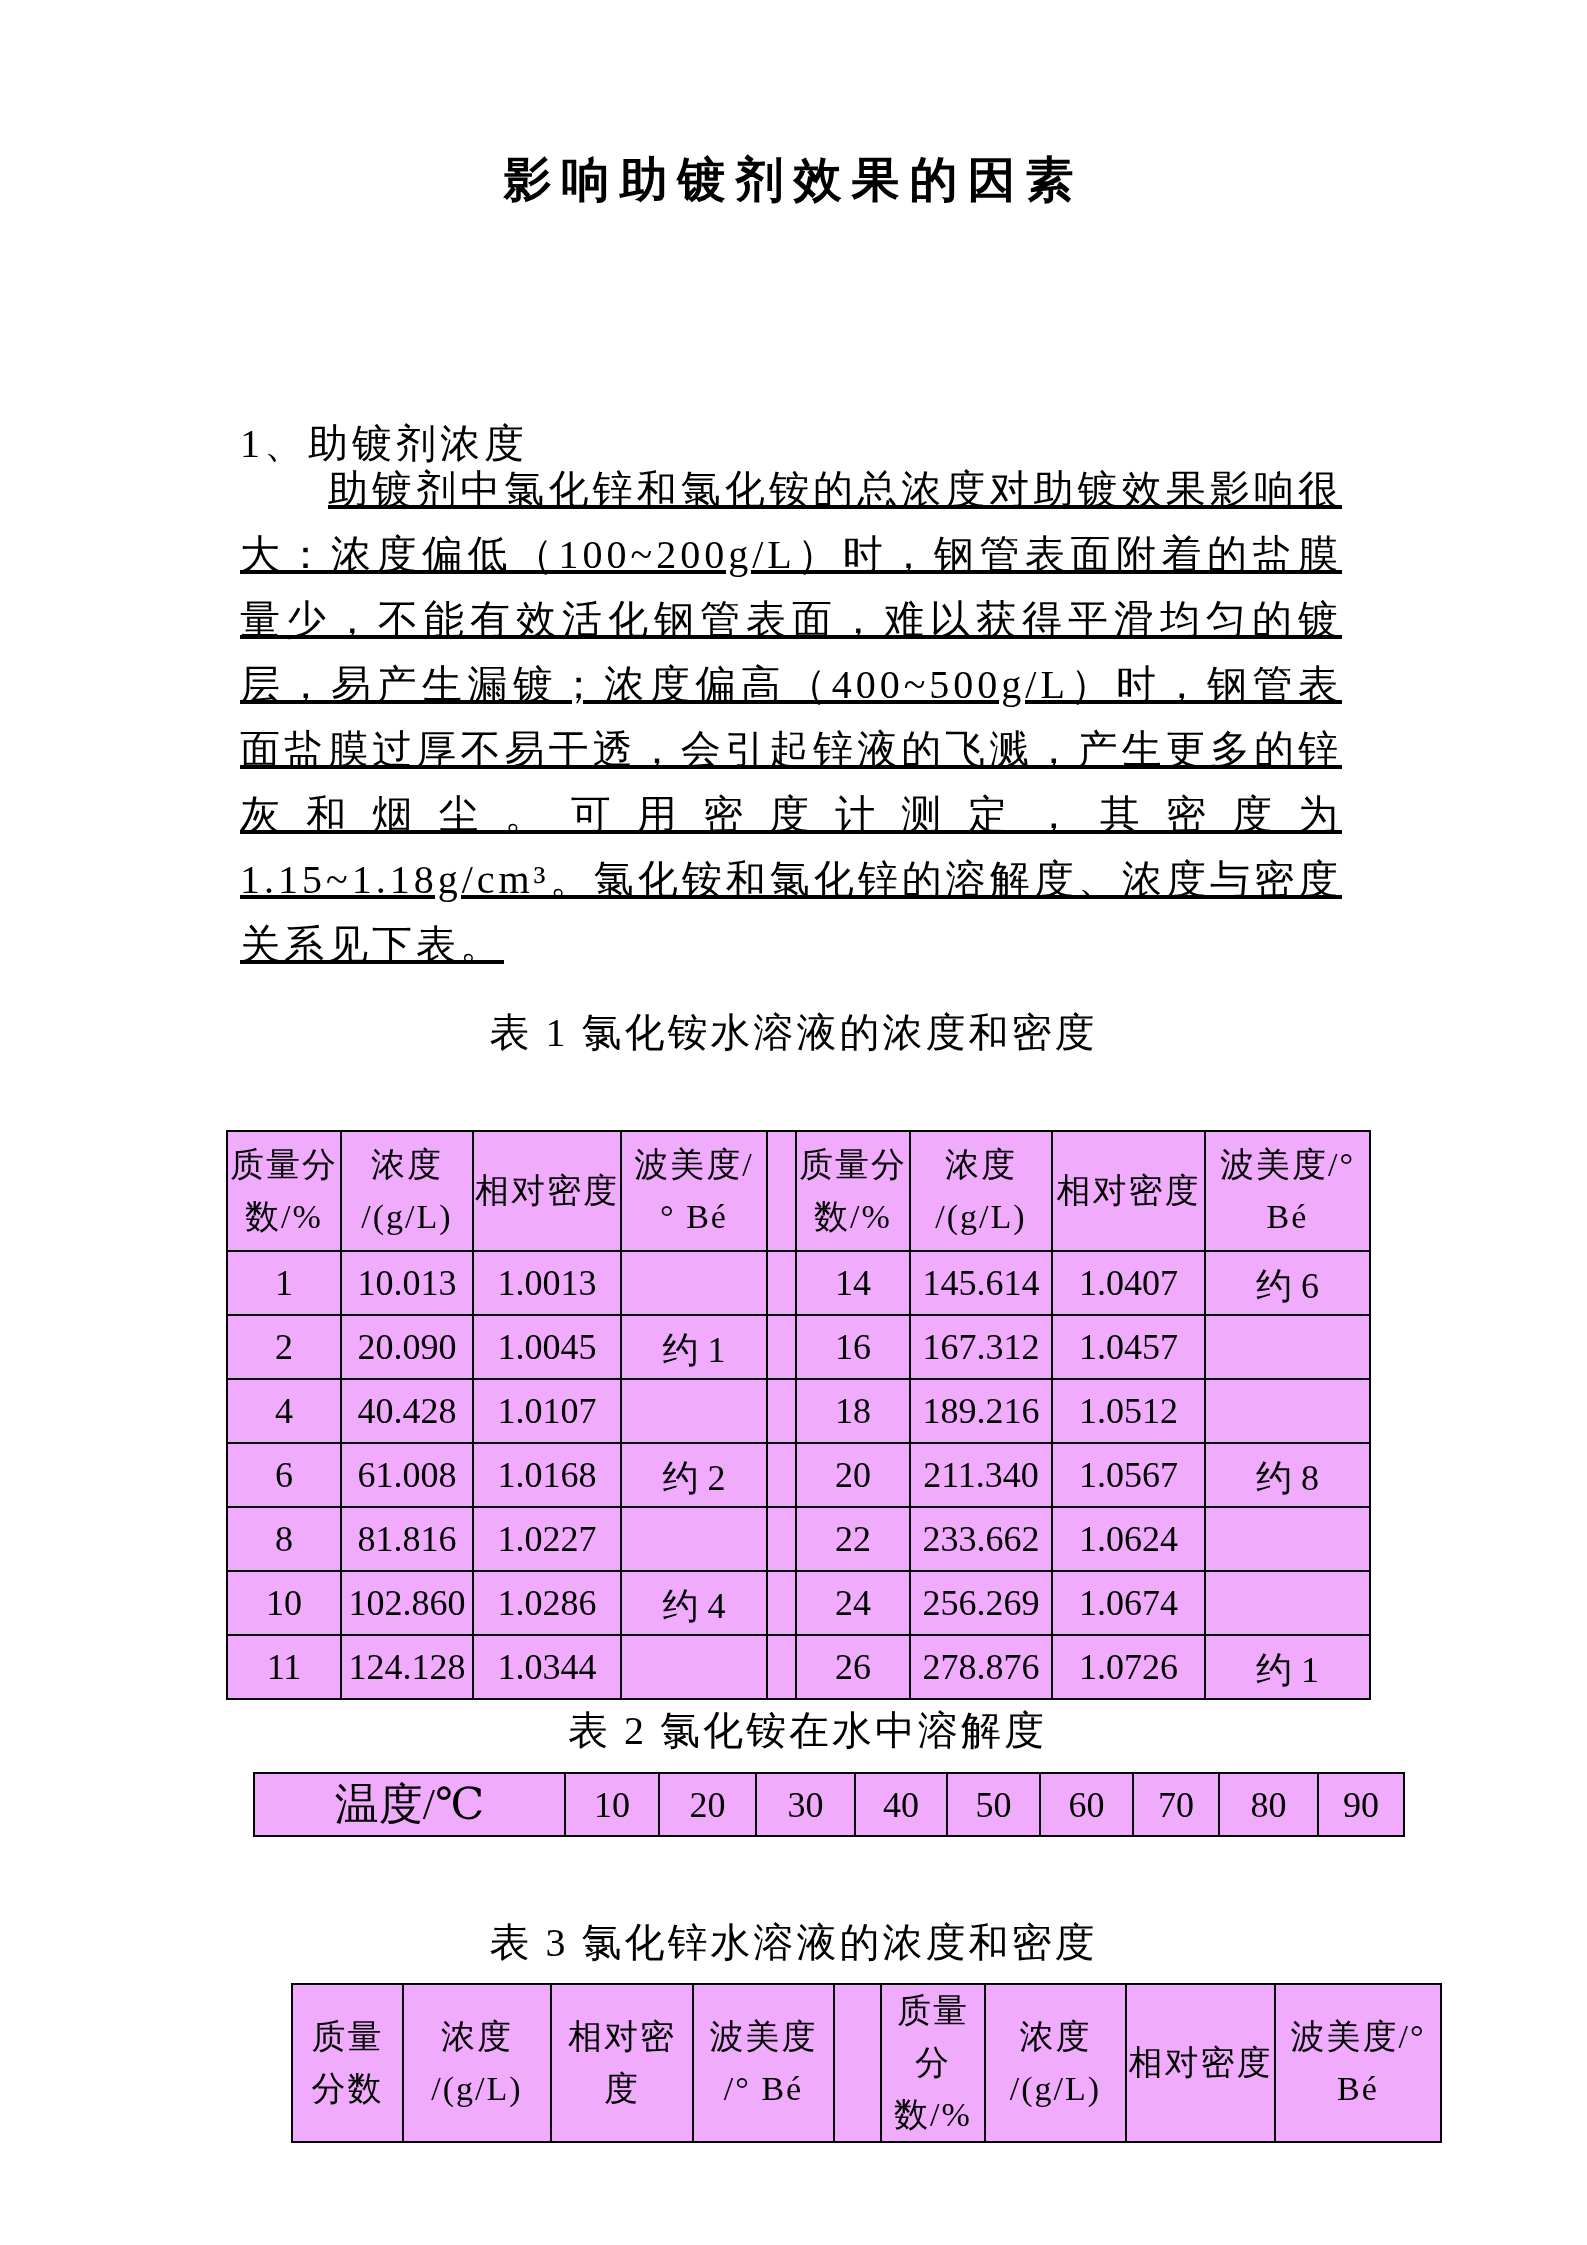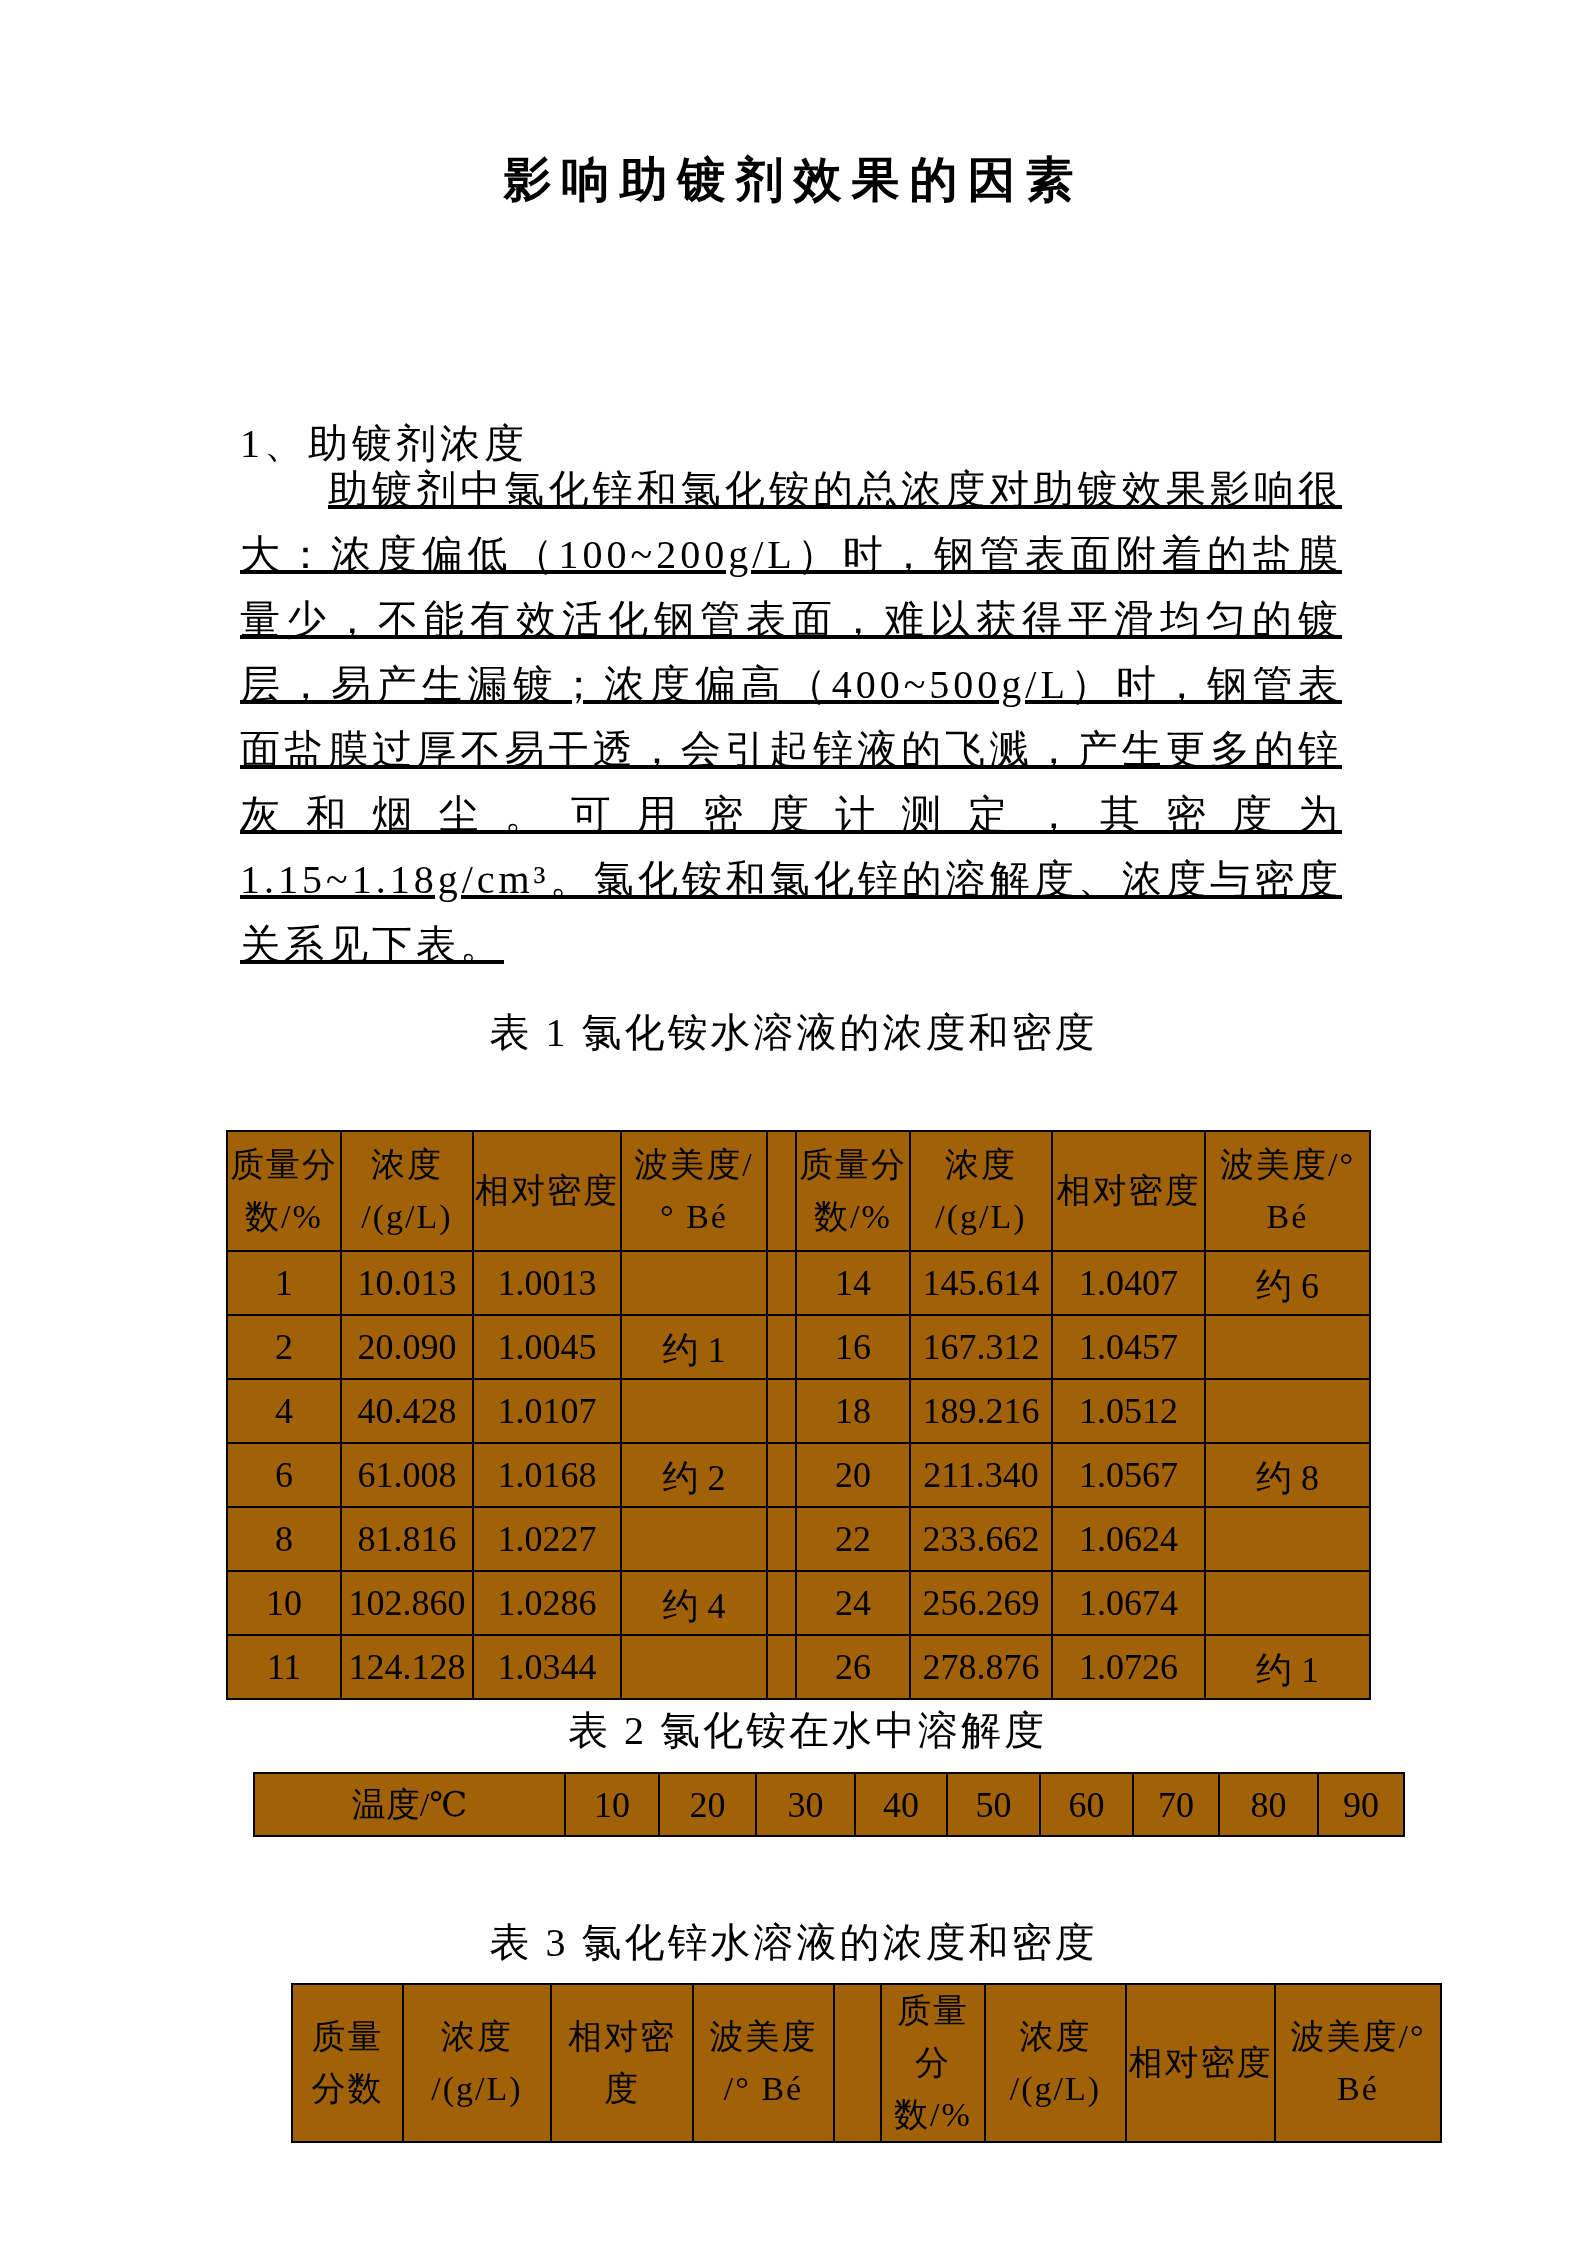--- a/index.html
+++ b/index.html
@@ -22,35 +22,35 @@
     font-size:40px; letter-spacing:4px; line-height:65px;
     text-align:justify; text-indent:88px;text-decoration:underline;
   }
   .tbl-caption {
     left:0; width:1587px; text-align:center;
     font-size:40px; letter-spacing:3px;
   }
   .cap1 { top:1005px; }
   .cap2 { top:1703px;padding-left:28px; }
   .cap3 { top:1915px; }
-  table { border-collapse:collapse; table-layout:fixed; background:#a16207; }
+  table { border-collapse:collapse; table-layout:fixed; background:#f0abfc; }
   th, td { border:2px solid #000; text-align:center; padding:0; overflow:hidden; }
   th { font-weight:normal; }
   .pre { white-space:pre-line; }
   
   .t1 { top:1130px; left:226px; width:1143px; }
   .t1 tr.hd { height:120px; }
   .t1 tr.hd th { font-size:34px; letter-spacing:2px; vertical-align:middle; line-height:52px; }
   .t1 tr.dr { height:64px; }
   .t1 tr.dr td { font-size:36px; vertical-align:top; padding-top:10px; }
   
   .t2 { top:1772px; left:253px; width:1150px; }
   .t2 tr { height:63px; }
   .t2 td { font-size:36px; vertical-align:middle; }
-  .t2 td.label { font-size:34px; letter-spacing:0; }
+  .t2 td.label { font-size:44px; letter-spacing:0; }
   
   .t3 { top:1983px; left:255px; width:1149px;margin-left:36px; }
   .t3 tr.hd { height:118px; }
   .t3 tr.hd th { font-size:34px; letter-spacing:2px; vertical-align:middle; line-height:52px; }
 </style>
 </head>
 <body>
 
 <div class="abs doc-title">影响助镀剂效果的因素</div>
 

